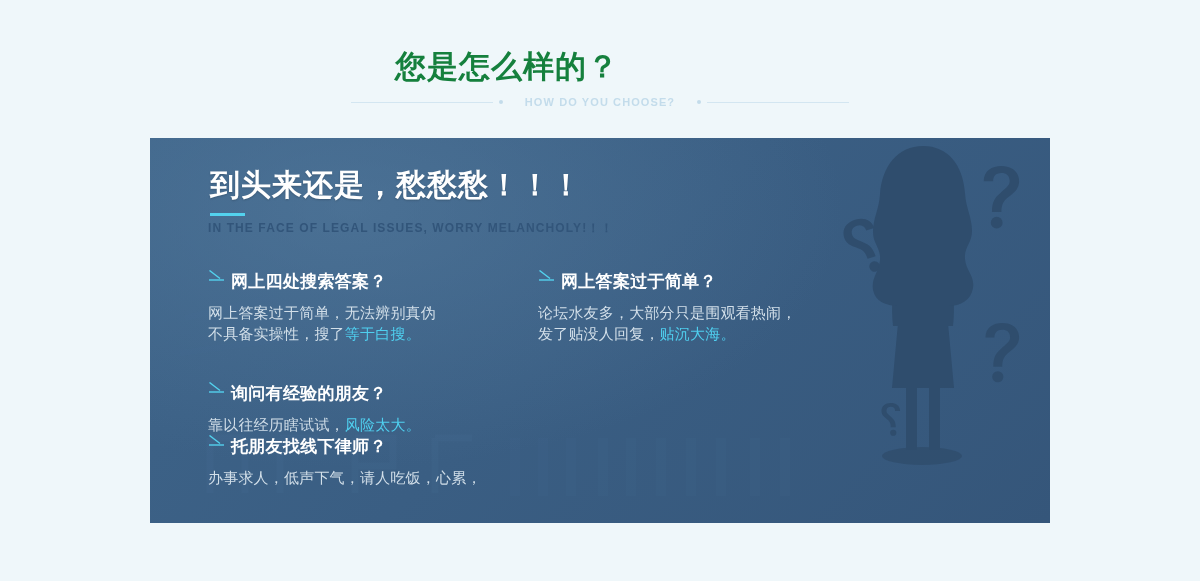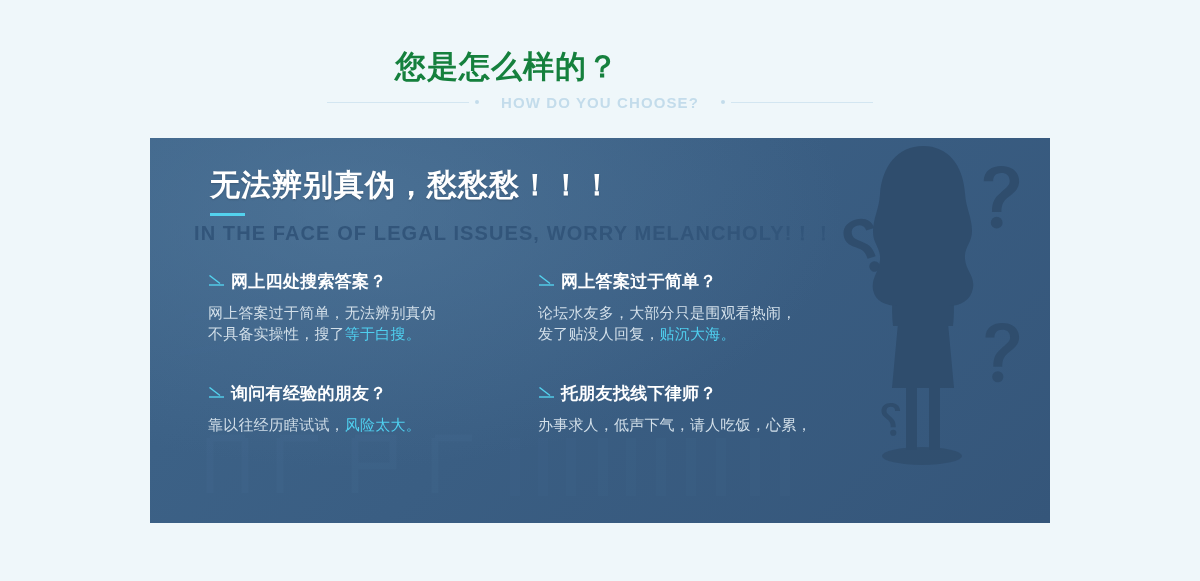--- a/index.html
+++ b/index.html
@@ -21,21 +21,21 @@
     letter-spacing:1px;
     color:#15803d;
     line-height:38px;
     white-space:nowrap;
   }
   .header-sub-row {
     position:absolute; left:0; top:92px; width:1200px; height:20px;
     display:flex; align-items:center; justify-content:center;
   }
   .header-sub {
-    font-size:15px; font-weight:bold; letter-spacing:1.1px;
+    font-size:11px; font-weight:bold; letter-spacing:1.1px;
     color:#c3dceb;
     white-space:nowrap;
     padding:0 22px;
   }
   .rule { position:relative; width:152px; height:8px; display:flex; align-items:center; }
   .rule .line { position:absolute; top:3.5px; height:1px; width:142px; background:#d3e6f1; }
   .rule .dot  { position:absolute; top:1.5px; width:4px; height:4px; border-radius:50%; background:#c3dcea; }
   .rule.left  .line { left:0; }
   .rule.left  .dot  { right:0; }
   .rule.right .line { right:0; }
@@ -64,36 +64,36 @@
     color:#ffffff;
     letter-spacing:1px;
     white-space:nowrap;
     text-shadow:0 1px 2px rgba(0,0,0,.18);
   }
   .title-bar {
     position:absolute; left:60px; top:75px;
     width:35px; height:3px; background:#53d2ee;
   }
   .panel-sub {
-    position:absolute; left:44px; top:82px;
-    font-size:20px; font-weight:bold;
+    position:absolute; left:58px; top:82px;
+    font-size:12px; font-weight:bold;
     letter-spacing:1.1px;
     color:#32557a;
     white-space:nowrap;
   }
 
   
   .grid { position:absolute; left:58px; top:132px; width:600px; }
   .grid-row { display:flex; }
-  .grid-row + .grid-row { margin-top:38px; }
+  .grid-row + .grid-row { margin-top:38px;flex-direction:column; }
   .cell { width:330px; }
   .cell.right { width:270px; }
 
   .cell-head {
-    display:flex; align-items:center;
+    display:flex; 
     font-size:17px; font-weight:bold; color:#ffffff;
     white-space:nowrap; letter-spacing:.3px;
     margin-bottom:9px;
   }
   .marker {
     display:inline-block; width:16px; height:14px;
     position:relative; margin-right:7px; flex:0 0 auto;
   }
   .marker .slash {
     position:absolute; left:1px; top:0px; width:15px; height:11px;
@@ -147,21 +147,21 @@
         <rect x="566" y="300" width="10" height="58"></rect>
         <rect x="600" y="300" width="10" height="58"></rect>
         <rect x="630" y="300" width="10" height="58"></rect>
       </g>
       <g fill="none" stroke="#4a7098" stroke-width="6" opacity="0.22">
         <path d="M35 180 L120 160 L210 195"></path>
         <path d="M30 215 L140 200"></path>
       </g>
     </svg>
 
-    <div class="panel-title">无法辨别真伪，愁愁愁！！！</div>
+    <div class="panel-title">到头来还是，愁愁愁！！！</div>
     <div class="title-bar"></div>
     <div class="panel-sub">IN THE FACE OF LEGAL ISSUES, WORRY MELANCHOLY!！！</div>
 
     <div class="grid">
 
       <div class="grid-row">
         <div class="cell">
           <div class="cell-head">
             <span class="marker">
               <svg class="slash" viewBox="0 0 15 11">

